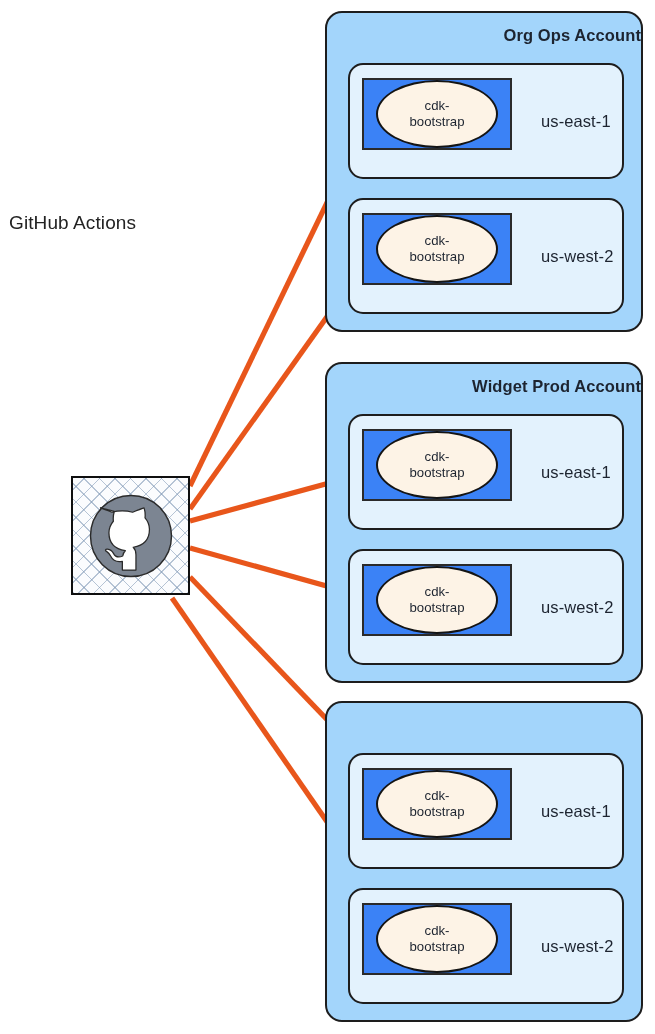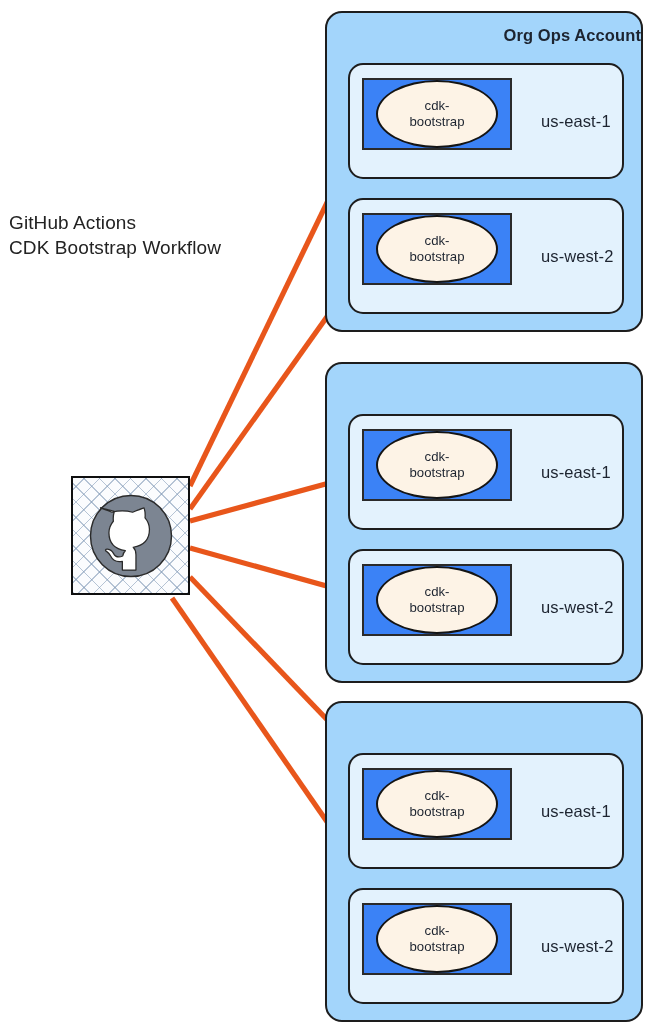--- a/index.html
+++ b/index.html
@@ -152,21 +152,21 @@
     <g id="arrow-group" stroke="#e8561b" stroke-width="5.2" fill="none" stroke-linecap="butt" marker-end="url(#ah)">
         <line x1="190" y1="486" x2="366" y2="122"></line>
         <line x1="190" y1="509" x2="366" y2="262"></line>
         <line x1="190" y1="521" x2="366" y2="473"></line>
         <line x1="190" y1="548" x2="366" y2="597"></line>
         <line x1="190" y1="577" x2="386" y2="781"></line>
         <line x1="172" y1="598" x2="393" y2="917"></line>
       </g>
   </svg>
 
-  <div class="source-label"><span>GitHub Actions</span><br><span>CDK Bootstrap Workflow</span></div>
+  <div class="source-label"><span>GitHub Actions</span><br></div>
 
   <div class="source-box">
     <svg class="source-logo" viewBox="0 0 100 100" xmlns="http://www.w3.org/2000/svg">
       <circle cx="50" cy="50" r="45" fill="#7c8592" stroke="#2a2a2a" stroke-width="1.6"></circle>
       <path fill="#ffffff" stroke="#2a2a2a" stroke-width="1.4" stroke-linejoin="round" d="M31.5 22.5c-1.2 3.8-1.4 8.1-1.1 11.1c-3.2 3.7-4.9 8.2-4.9 12.8
                c0 12.7 8.2 18.4 18.2 19.9c-1.6 1.5-2.6 3.6-2.9 5.9
                c-3.3 1.4-7.8 1.8-10.3-2.9c-1.6-2.8-4.1-4.3-6.6-4.6
                c-2.2-0.2-3.1 1.1-1.1 2.4c2.3 1.5 3.6 3.3 4.7 5.5
                c1.2 2.5 3.5 7.3 12.9 5.6v9.6h15.1V70.7c0-3.7-1.2-6.4-3-8.2
                c10-1.5 18-7.2 18-19.9c0-4.6-1.7-9.1-4.9-12.8
@@ -194,20 +194,21 @@
         <div class="stack-ellipse">
           <span>cdk-
 bootstrap</span>
         </div>
       </div>
       <div class="region-label">us-west-2</div>
     </div>
   </div>
 
   <div class="account" style="top:362px;height:321px;">
+    <div class="account-title">Widget Prod Account</div>
 
     <div class="region region-1">
       <div class="stack">
         <div class="stack-ellipse">
           <span>cdk-
 bootstrap</span>
         </div>
       </div>
       <div class="region-label">us-east-1</div>
     </div>

